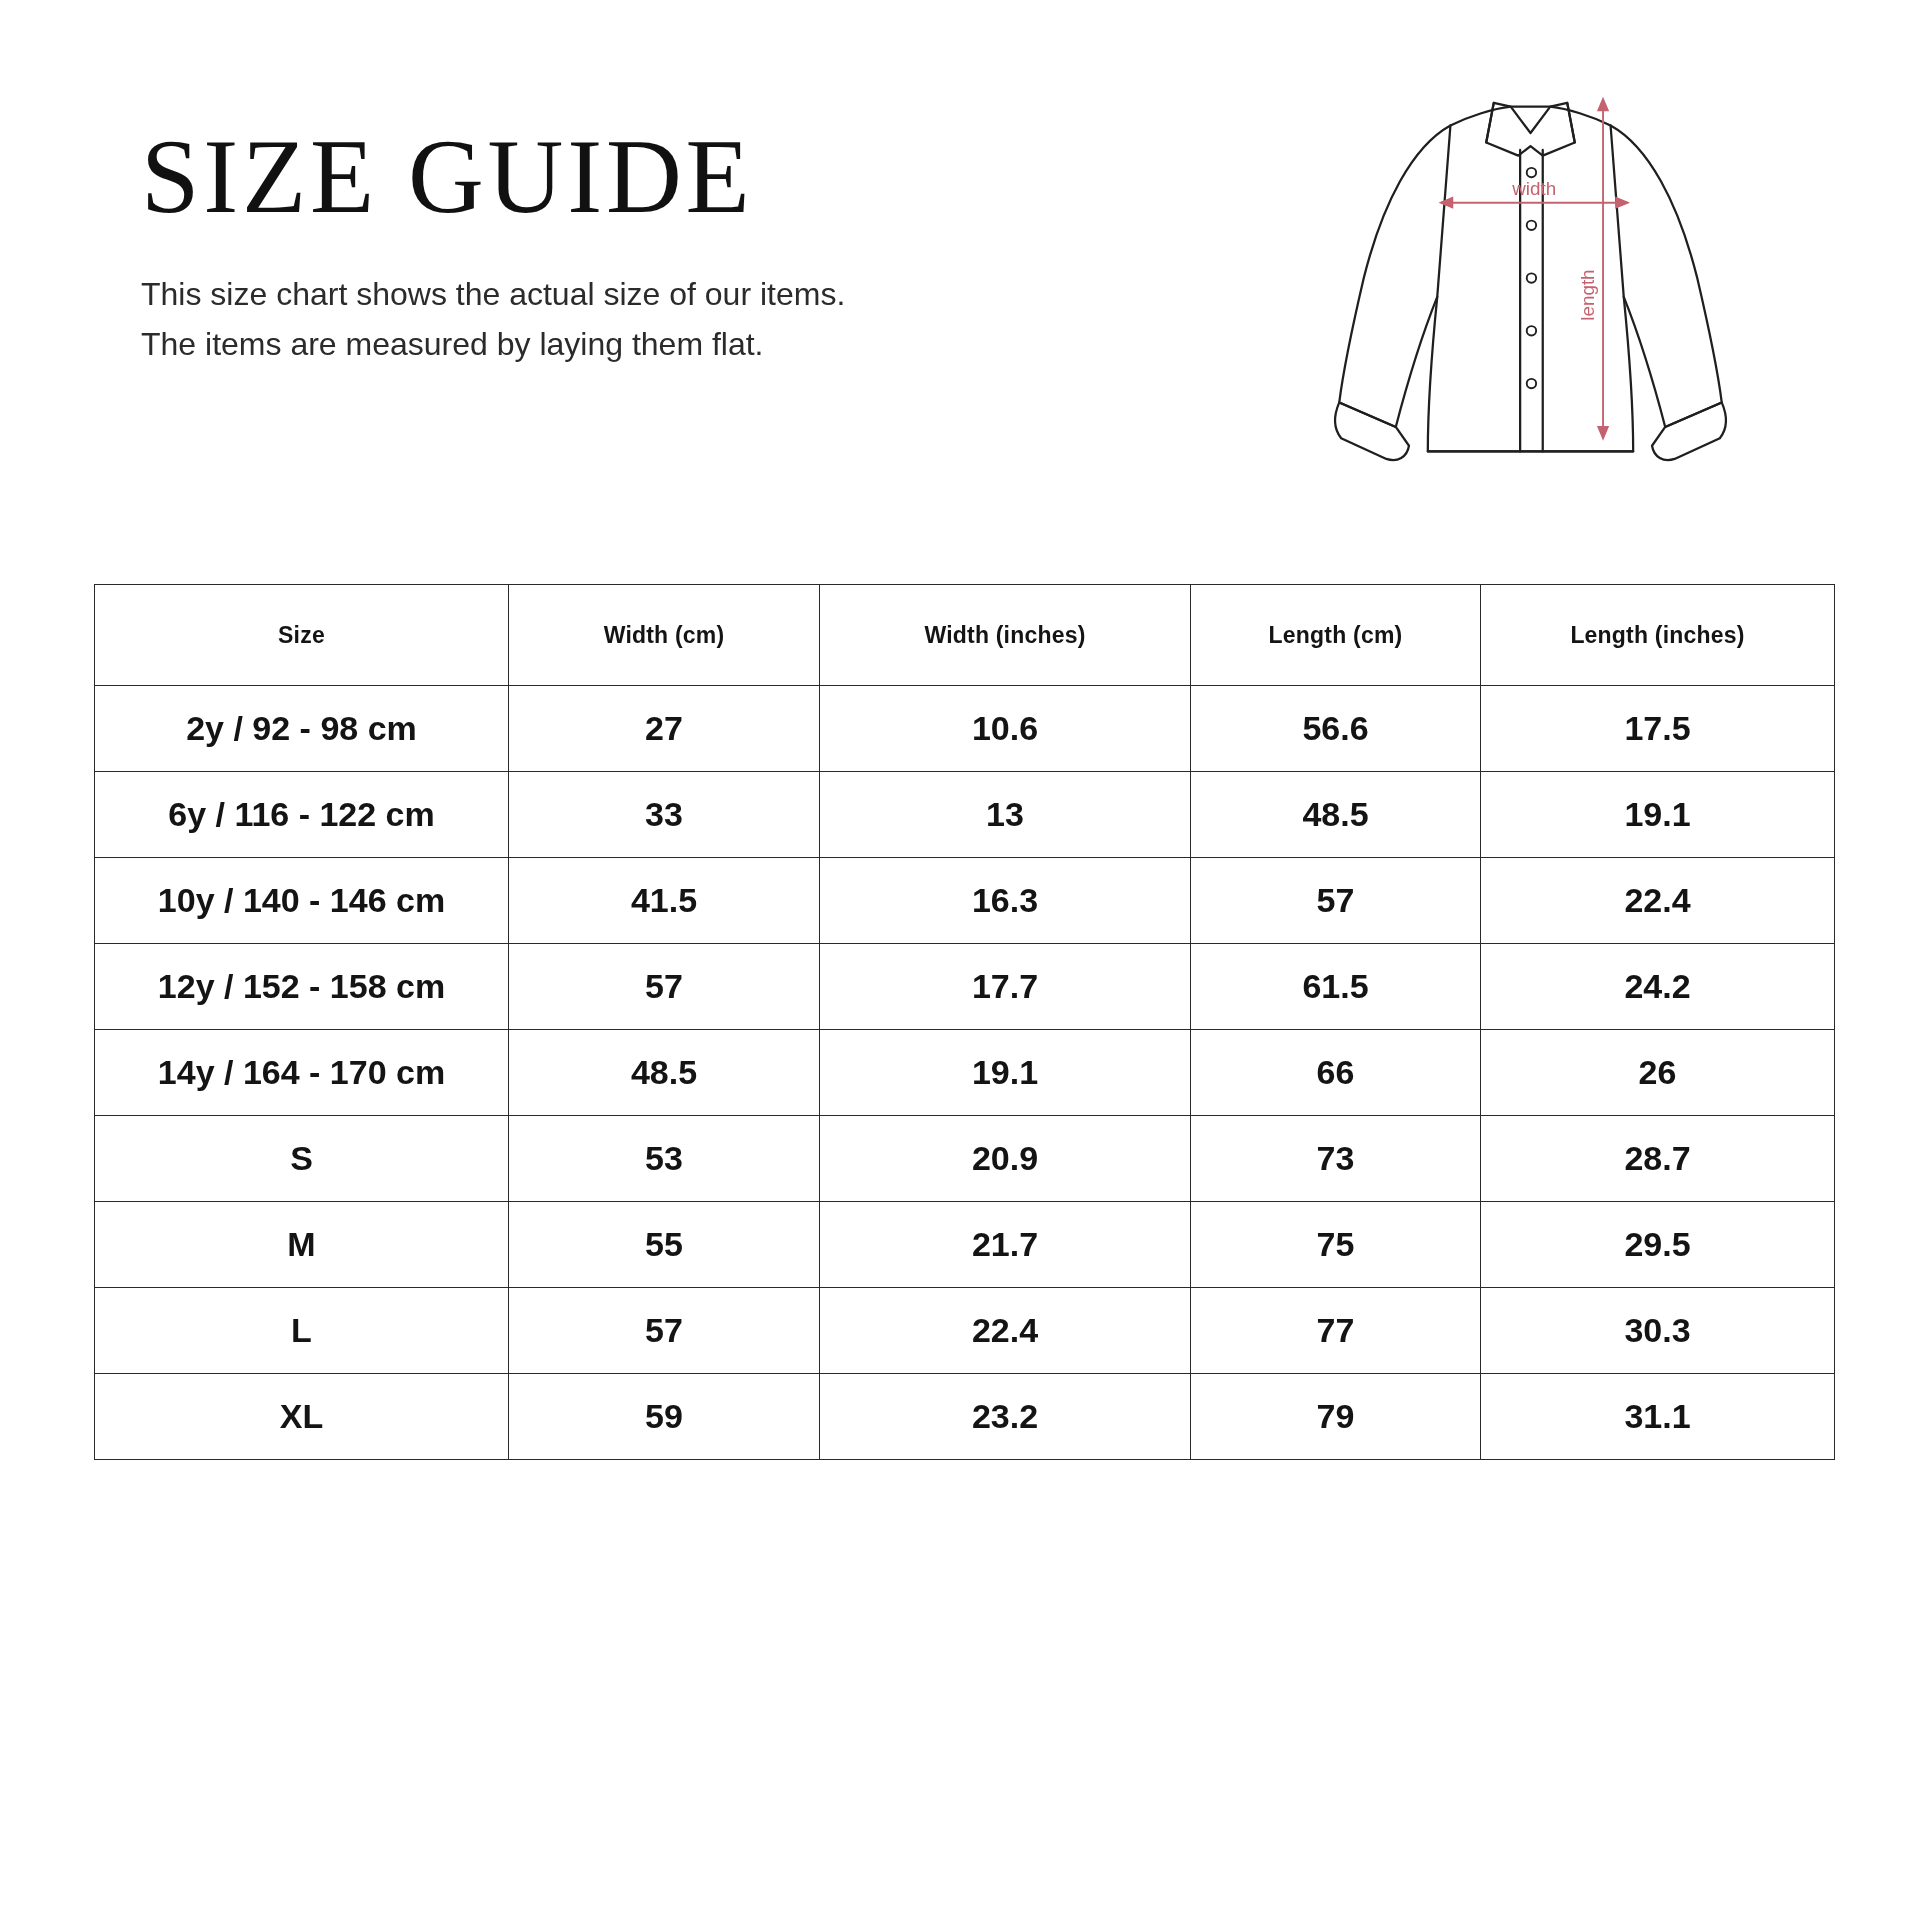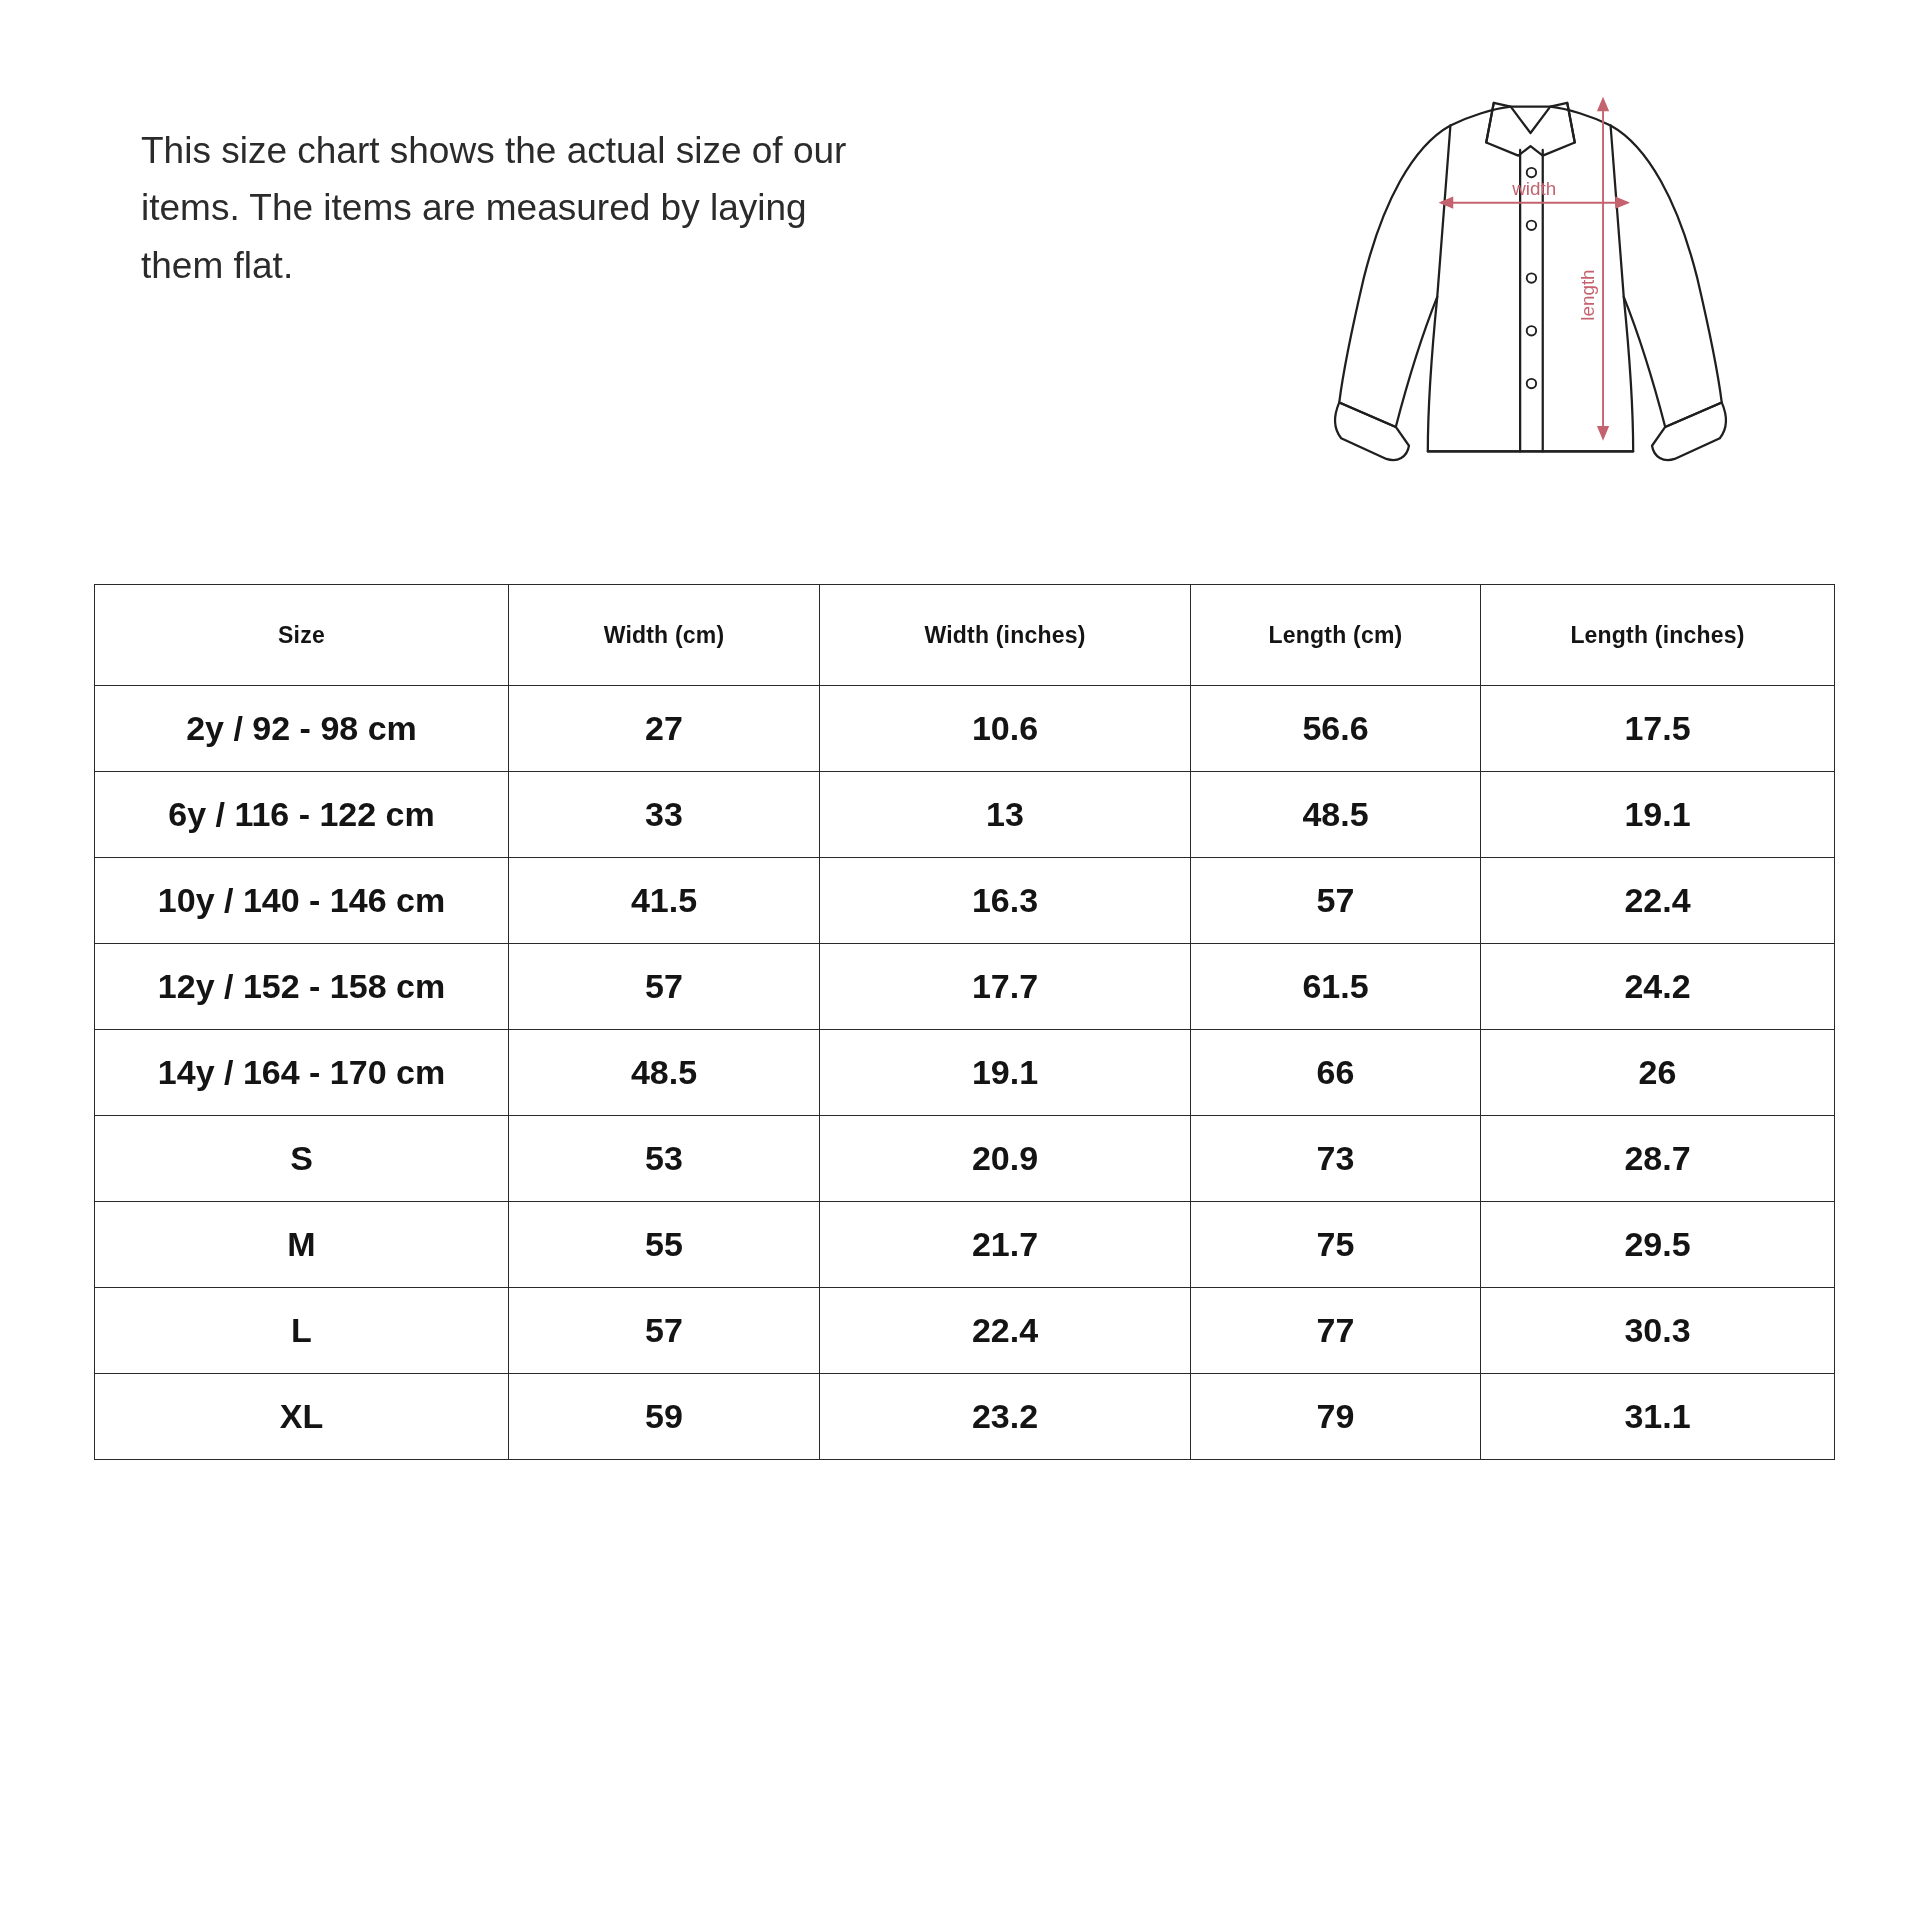--- a/index.html
+++ b/index.html
@@ -33,21 +33,21 @@
     font-family: "Liberation Serif", serif;
     font-size: 105px;
     letter-spacing: 3.8px;
     font-weight: 400;
     line-height: 1.05;
     margin: 0 0 38px 0;
     color: #111111;
   }
   .intro {
     font-family: "Liberation Sans", sans-serif;
-    font-size: 37px;
+    font-size: 32px;
     line-height: 1.55;
     color: #2b2b2b;
     margin: 0;
     max-width: 716px;
   }
 
   
   .illustration {
     position: absolute;
     left: 1309px;
@@ -101,20 +101,21 @@
   col.c2 { width: 371px; }
   col.c3 { width: 290px; }
   col.c4 { width: 354px; }
 </style>
 </head>
 <body>
 
 <div class="page">
 
   <div class="header">
+    <h1 class="title">SIZE GUIDE</h1>
     <p class="intro">This size chart shows the actual size of our items. The items are measured by laying them flat.</p>
   </div>
 
   <div class="illustration">
     <svg width="443" height="471" viewBox="0 0 470 500" xmlns="http://www.w3.org/2000/svg">
       <g fill="none" stroke="#1f1f1f" stroke-width="2.4" stroke-linejoin="round" stroke-linecap="round">
 
         <path d="M150 78 C 110 100, 78 160, 58 240 C 44 300, 36 340, 32 372 L 92 398 C 104 352, 120 300, 136 260"></path>
         <path d="M32 372 C 26 386, 26 400, 34 410 L 82 432 C 94 436, 104 430, 106 418 L 92 398 Z"></path>
 

